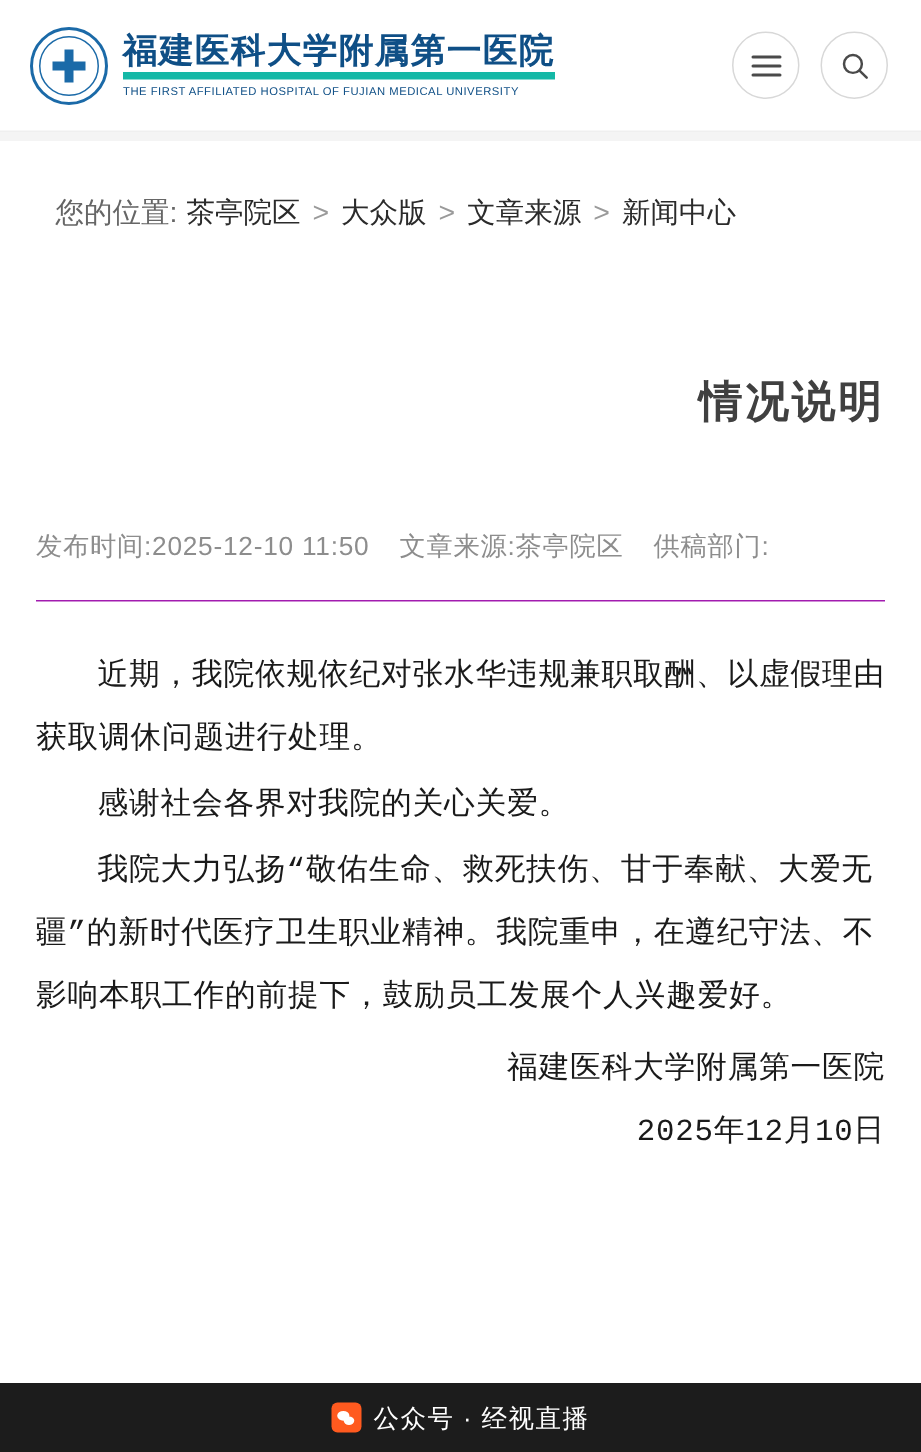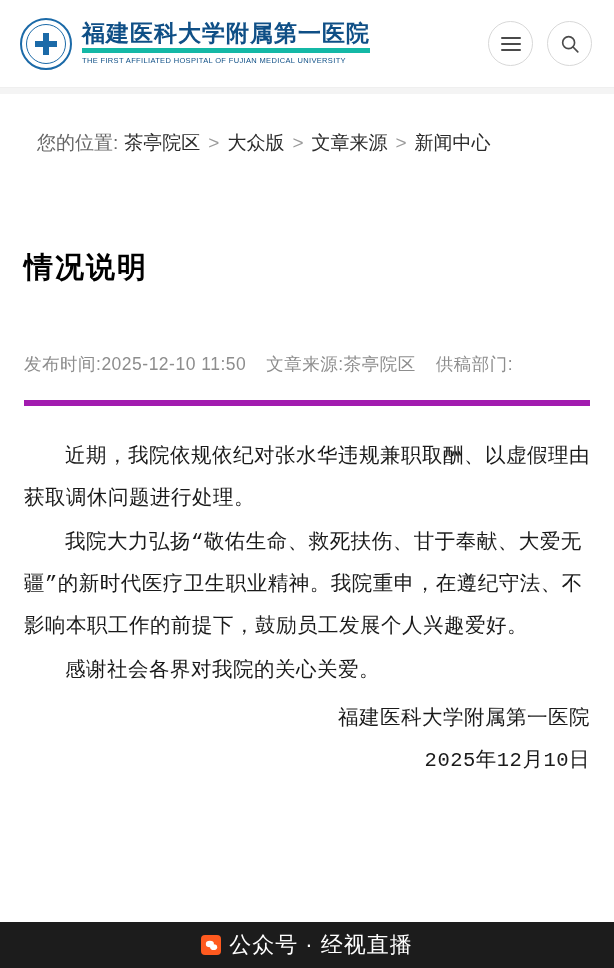--- a/index.html
+++ b/index.html
@@ -114,35 +114,35 @@
     flex-wrap: wrap;
     align-items: center;
     gap: 6px;
     margin-left: 13px;
   }
   .breadcrumb .bc-label { color: #666; }
   .breadcrumb .bc-item { color: #2b2b2b; }
   .breadcrumb .bc-sep { color: #9a9a9a; margin: 0 2px; }
 
   .title {
-    text-align: left;
+    text-align: right;
     font-size: 29px;
     font-weight: bold;
-    color: #000000;
+    color: #404040;
     letter-spacing: 2px;
     padding: 72px 0 60px 0;
   }
 
   .meta {
     font-size: 17.5px;
     color: #8d8d8d;
     line-height: 1.9;
     letter-spacing: 0.5px;
     padding-bottom: 18px;
-    border-bottom: 6px solid #a21caf;
+    border-bottom: 1px solid #a21caf;
   }
   .meta .meta-gap { display: inline-block; width: 20px; }
 
   .article {
     padding-top: 30px;
     font-size: 20.5px;
     color: #1a1a1a;
     line-height: 2.05;
     letter-spacing: 0.5px;
     font-family: Liberation Mono, monospace;
@@ -184,21 +184,21 @@
     width: 20px;
     height: 20px;
     border-radius: 4px;
     background: #ff5a1f;
     display: flex;
     align-items: center;
     justify-content: center;
   }
   .watermark .wm-text {
     color: #ffffff;
-    font-size: 22px;
+    font-size: 17px;
     letter-spacing: 1px;
   }
 </style>
 </head>
 <body>
 
 <div class="header">
   <div class="logo-wrap">
     <div class="logo-mark">
       <div class="inner">
@@ -243,22 +243,22 @@
   </div>
 
   <div class="title">情况说明</div>
 
   <div class="meta">
     <span>发布时间:</span><span>2025-12-10 11:50</span><span class="meta-gap"></span><span>文章来源:</span><span>茶亭院区</span><span class="meta-gap"></span><span>供稿部门:</span><span></span>
   </div>
 
   <div class="article">
     <p>近期，我院依规依纪对张水华违规兼职取酬、以虚假理由获取调休问题进行处理。</p>
+    <p>感谢社会各界对我院的关心关爱。</p>
     <p>我院大力弘扬“敬佑生命、救死扶伤、甘于奉献、大爱无疆”的新时代医疗卫生职业精神。我院重申，在遵纪守法、不影响本职工作的前提下，鼓励员工发展个人兴趣爱好。</p>
-    <p>感谢社会各界对我院的关心关爱。</p>
     <div class="sign">福建医科大学附属第一医院</div>
     <div class="sign-date">2025年12月10日</div>
   </div>
 
 </div>
 
 <div class="watermark">
   <span class="wm-badge">
     <svg width="13" height="13" viewBox="0 0 24 24" fill="#ffffff">
       <ellipse cx="9" cy="9" rx="7.5" ry="6"></ellipse>

